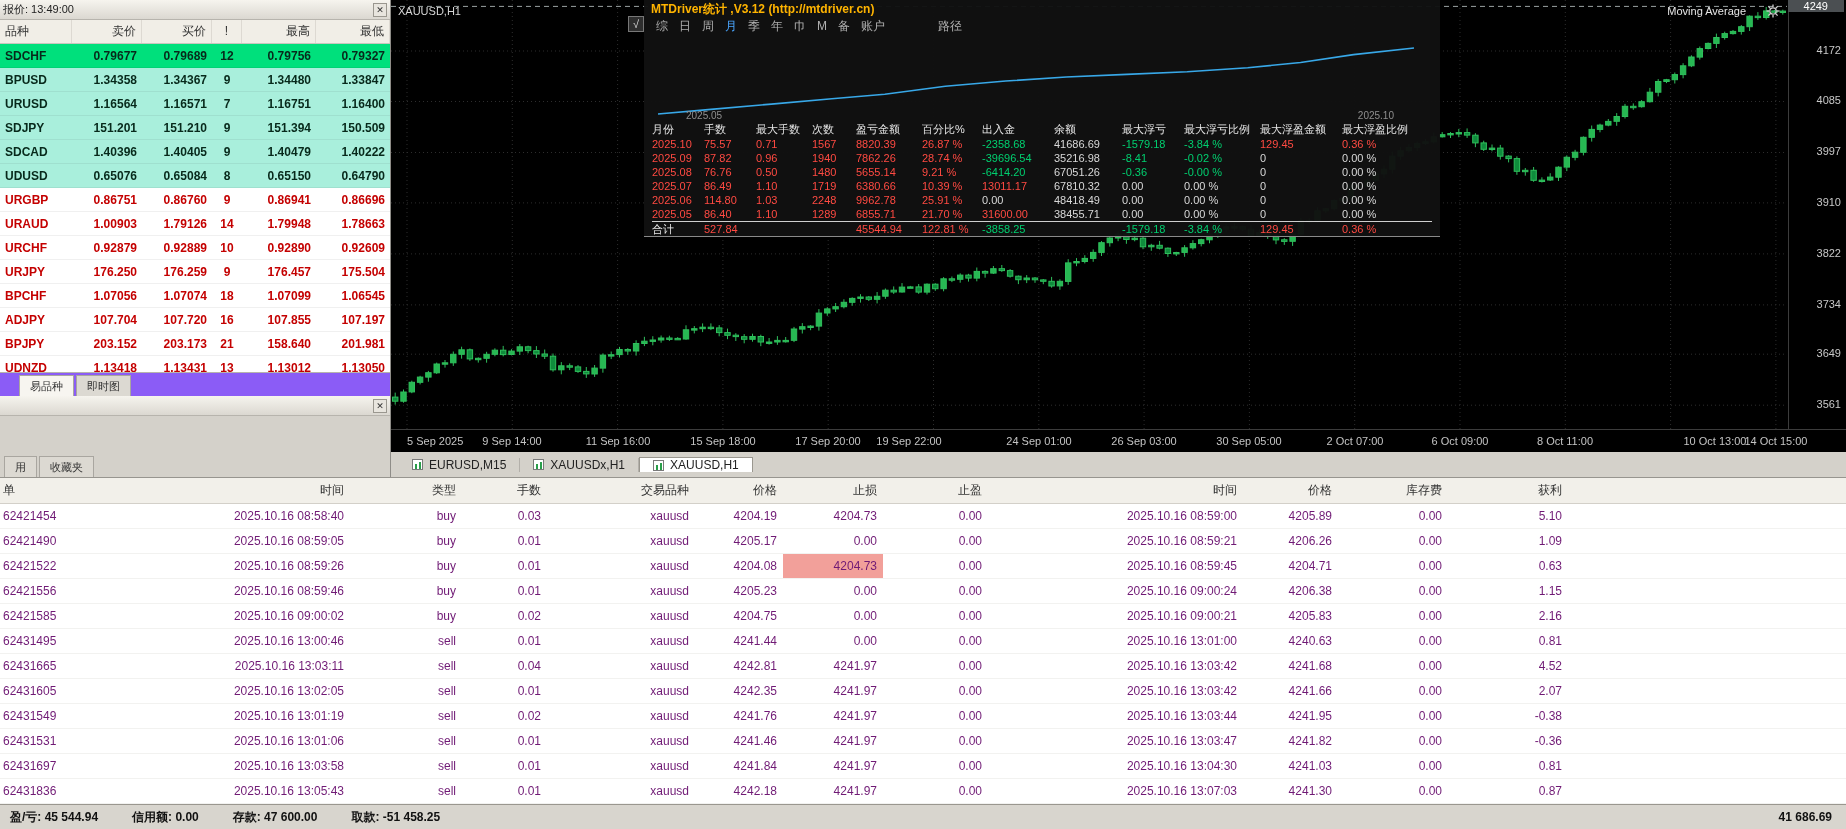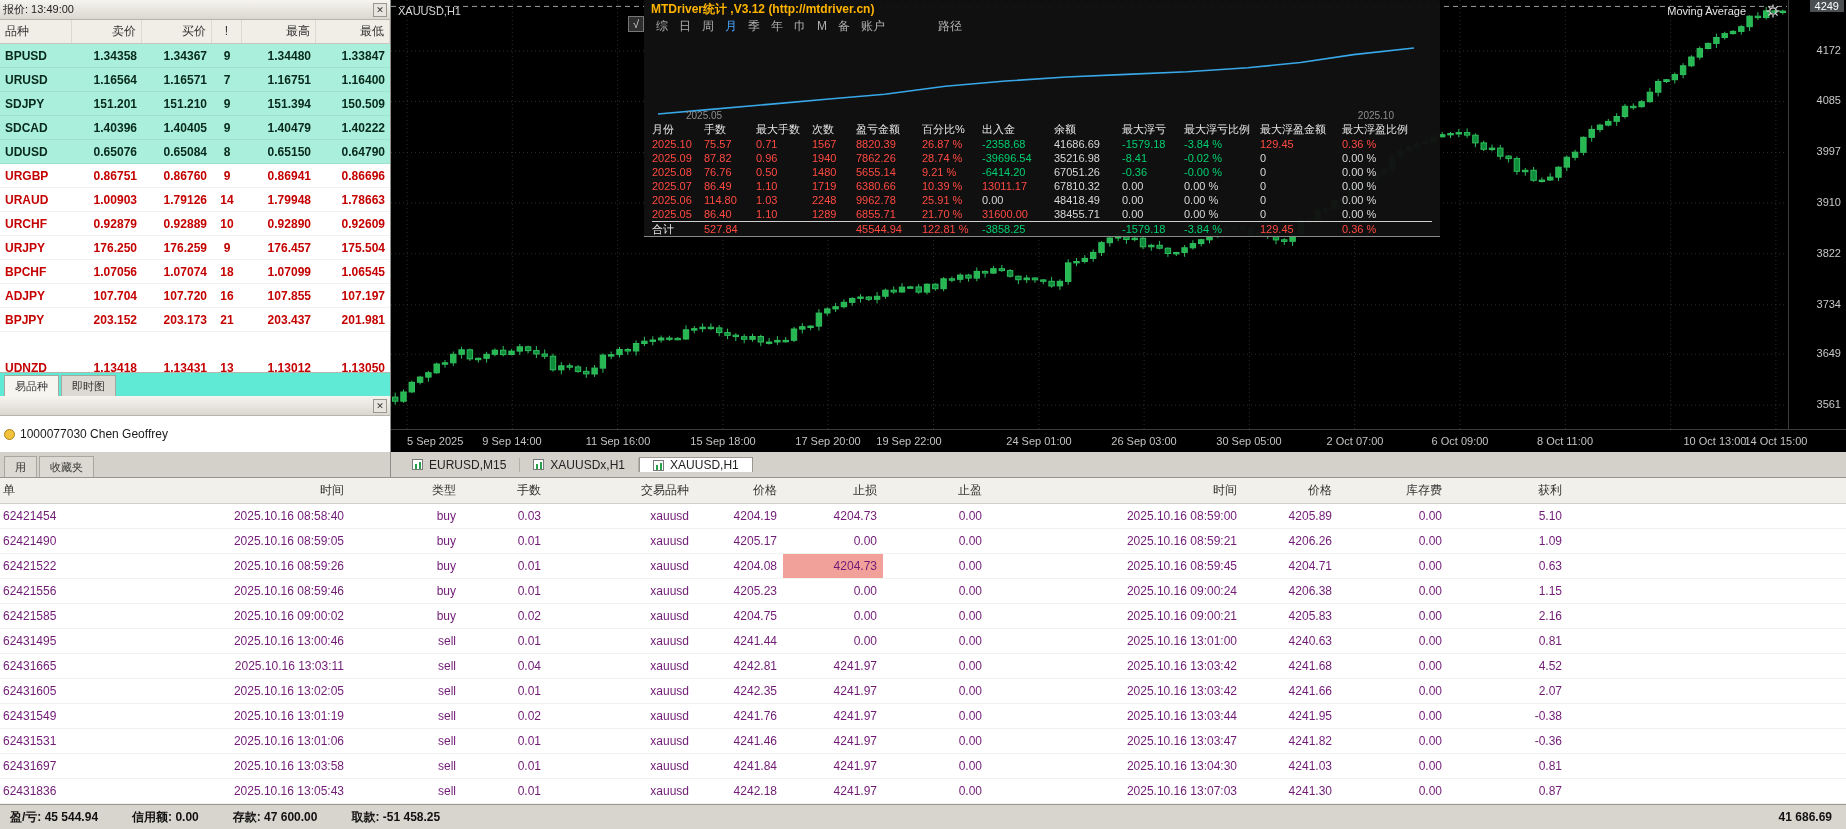--- a/index.html
+++ b/index.html
@@ -14,36 +14,36 @@
   .mwc{padding:0 5px;white-space:nowrap;overflow:hidden}
   .a0{text-align:left}.a3{text-align:center}.a1,.a2,.a4,.a5{text-align:right}
   .mw-head{height:24px;line-height:23px;background:#f1eee7;border-bottom:1px solid #c9c6bf;color:#333;font-size:12px}
   .mw-head .mwc{border-right:1px solid #ddd9d2}
   .mw-row{height:24px;line-height:24px;font-size:12px;font-weight:700;border-bottom:1px solid rgba(0,0,0,0.06)}
   .r-g1{background:#00e07c;color:#07291b}
   .r-g2{background:#a9efdc;color:#07291b}
   .r-w{background:#ffffff;color:#c40000}
   #mw-rows{height:312px;overflow:hidden;background:#fff}
   #mw-partial{height:16px;overflow:hidden;background:#fff}
-  .tabstrip{height:24px;background:#5eead4;border-top:1px solid #b7b4ad;display:flex;align-items:flex-end;padding-left:4px;gap:2px}
+  .tabstrip{height:24px;background:#8b5cf6;border-top:1px solid #b7b4ad;display:flex;align-items:flex-end;padding-left:19px;gap:2px}
   .tab{font-size:11px;padding:3px 10px 2px;border:1px solid #a9a6a0;border-bottom:none;background:#dcd9d2;color:#333;white-space:nowrap}
   .tab.active{background:#f7f5f0}
   .nav-content{height:36px;background:#fff;padding:4px 4px;display:flex;align-items:center;gap:5px;font-size:12px;color:#1a1a1a;overflow:hidden}
   .acct-icon{width:11px;height:11px;border-radius:50%;background:#f2c23a;border:1px solid #a8821a;flex:none}
   
   .chart-area{position:relative;flex:1;background:#000;overflow:hidden}
   #plot{position:absolute;left:0;top:0;width:1396px;height:429px}
   .grid{stroke:#2d2d2d;stroke-width:1;stroke-dasharray:1 3}
   .wick{stroke:#2fbf5c;stroke-width:1}
   .cb{fill:#27b853;stroke:#2fbf5c}
   .cs{fill:#0f8c3c;stroke:#2fbf5c}
   .pline{stroke:#9aa2a2;stroke-width:1;stroke-dasharray:5 4}
   .price-axis{position:absolute;top:0;right:0;bottom:23px;width:58px;background:#000;border-left:1px solid #3c3c3c;color:#c8c8c8;font-size:11px}
   .pa-label{position:absolute;right:5px}
-  .pa-tag{position:absolute;right:2px;background:#4b4f52;color:#fff;padding:0 5px;font-size:11px}
+  .pa-tag{position:absolute;right:2px;background:#4b4f52;color:#fff;padding:0 16px;font-size:11px}
   .time-axis{position:absolute;left:0;right:0;bottom:0;height:23px;background:#000;border-top:1px solid #3c3c3c;color:#c4c4c4;font-size:11px}
   .ta-label{position:absolute;top:5px;transform:translateX(-50%);white-space:nowrap}
   .chart-symbol{position:absolute;left:7px;top:5px;color:#d6d6d6;font-size:11px;z-index:3}
   .chart-indicator{position:absolute;right:66px;top:4px;color:#e6e6e6;font-size:11px;z-index:8;display:flex;align-items:center;gap:20px}
   .chk{position:absolute;left:237px;top:16px;width:16px;height:16px;border:1px solid #777;background:#2e2e2e;color:#ddd;font-size:11px;text-align:center;line-height:14px;z-index:7}
   
   .stats{position:absolute;left:253px;top:0;width:796px;height:237px;background:rgba(17,17,17,0.97);z-index:6;border-bottom:1px solid #8a8a8a}
   .so-title{height:18px;line-height:18px;color:#ffb400;font-size:12px;font-weight:700;padding:0 7px;white-space:nowrap}
   .so-menu{height:16px;display:flex;align-items:center;gap:11px;padding:0 12px;color:#b0b0b0;font-size:12px}
   .mi.on{color:#4aa6ff}
@@ -92,20 +92,28 @@
       </div>
       <div class="mw-grid mw-head" id="mw-header">
           <div class="mwc a0">品种</div>
           <div class="mwc a1">卖价</div>
           <div class="mwc a2">买价</div>
           <div class="mwc a3">!</div>
           <div class="mwc a4">最高</div>
           <div class="mwc a5">最低</div>
         </div>
       <div id="mw-rows">
+          <div class="mw-grid mw-row r-g1">
+            <div class="mwc a0">SDCHF</div>
+            <div class="mwc a1">0.79677</div>
+            <div class="mwc a2">0.79689</div>
+            <div class="mwc a3">12</div>
+            <div class="mwc a4">0.79756</div>
+            <div class="mwc a5">0.79327</div>
+          </div>
           <div class="mw-grid mw-row r-g2">
             <div class="mwc a0">BPUSD</div>
             <div class="mwc a1">1.34358</div>
             <div class="mwc a2">1.34367</div>
             <div class="mwc a3">9</div>
             <div class="mwc a4">1.34480</div>
             <div class="mwc a5">1.33847</div>
           </div>
           <div class="mw-grid mw-row r-g2">
             <div class="mwc a0">URUSD</div>
@@ -185,21 +193,21 @@
             <div class="mwc a2">107.720</div>
             <div class="mwc a3">16</div>
             <div class="mwc a4">107.855</div>
             <div class="mwc a5">107.197</div>
           </div>
           <div class="mw-grid mw-row r-w">
             <div class="mwc a0">BPJPY</div>
             <div class="mwc a1">203.152</div>
             <div class="mwc a2">203.173</div>
             <div class="mwc a3">21</div>
-            <div class="mwc a4">203.437</div>
+            <div class="mwc a4">158.640</div>
             <div class="mwc a5">201.981</div>
           </div>
         </div>
       <div id="mw-partial">
           <div class="mw-grid mw-row r-w">
             <div class="mwc a0">UDNZD</div>
             <div class="mwc a1">1.13418</div>
             <div class="mwc a2">1.13431</div>
             <div class="mwc a3">13</div>
             <div class="mwc a4">1.13012</div>
@@ -207,24 +215,20 @@
           </div>
         </div>
       <div class="tabstrip" id="mw-tabs">
           <div class="tab active">易品种</div>
           <div class="tab">即时图</div>
         </div>
 
       <div class="titlebar">
         <span></span>
         <span class="x-btn">✕</span>
-      </div>
-      <div class="nav-content">
-        <span class="acct-icon"></span>
-        <span>1000077030 Chen Geoffrey</span>
       </div>
     </div>
 
     <div class="chart-area">
       <div id="plot"><svg width="1396" height="429">
             <line x1="0" y1="51.0" x2="1396" y2="51.0" class="grid"></line>
             <line x1="0" y1="101.5" x2="1396" y2="101.5" class="grid"></line>
             <line x1="0" y1="152.5" x2="1396" y2="152.5" class="grid"></line>
             <line x1="0" y1="202.9" x2="1396" y2="202.9" class="grid"></line>
             <line x1="0" y1="253.9" x2="1396" y2="253.9" class="grid"></line>

